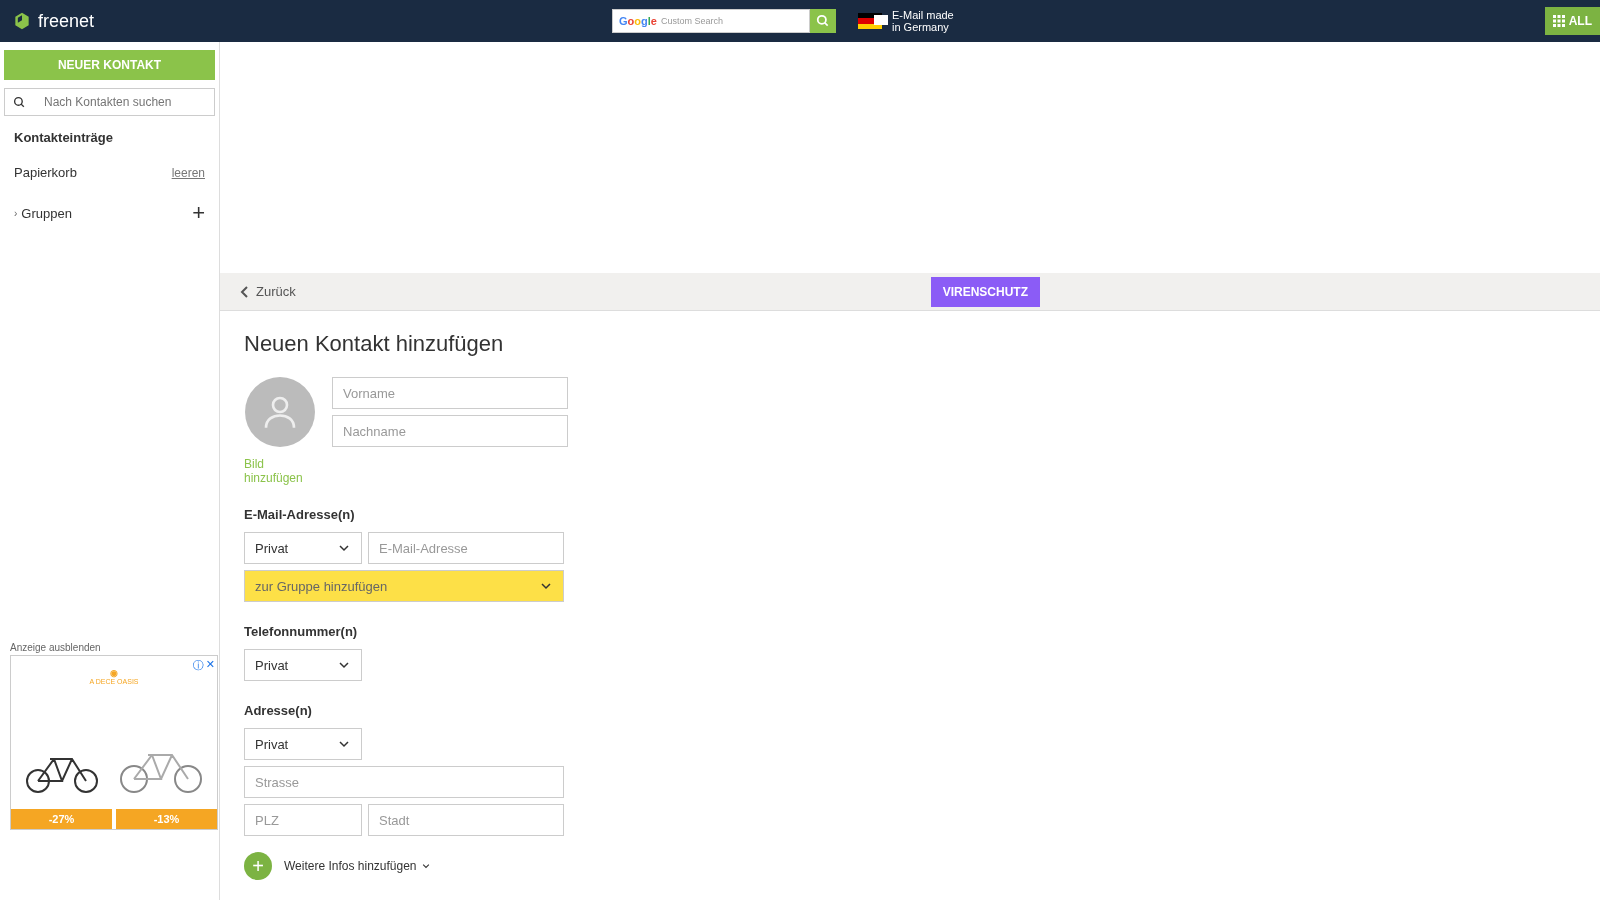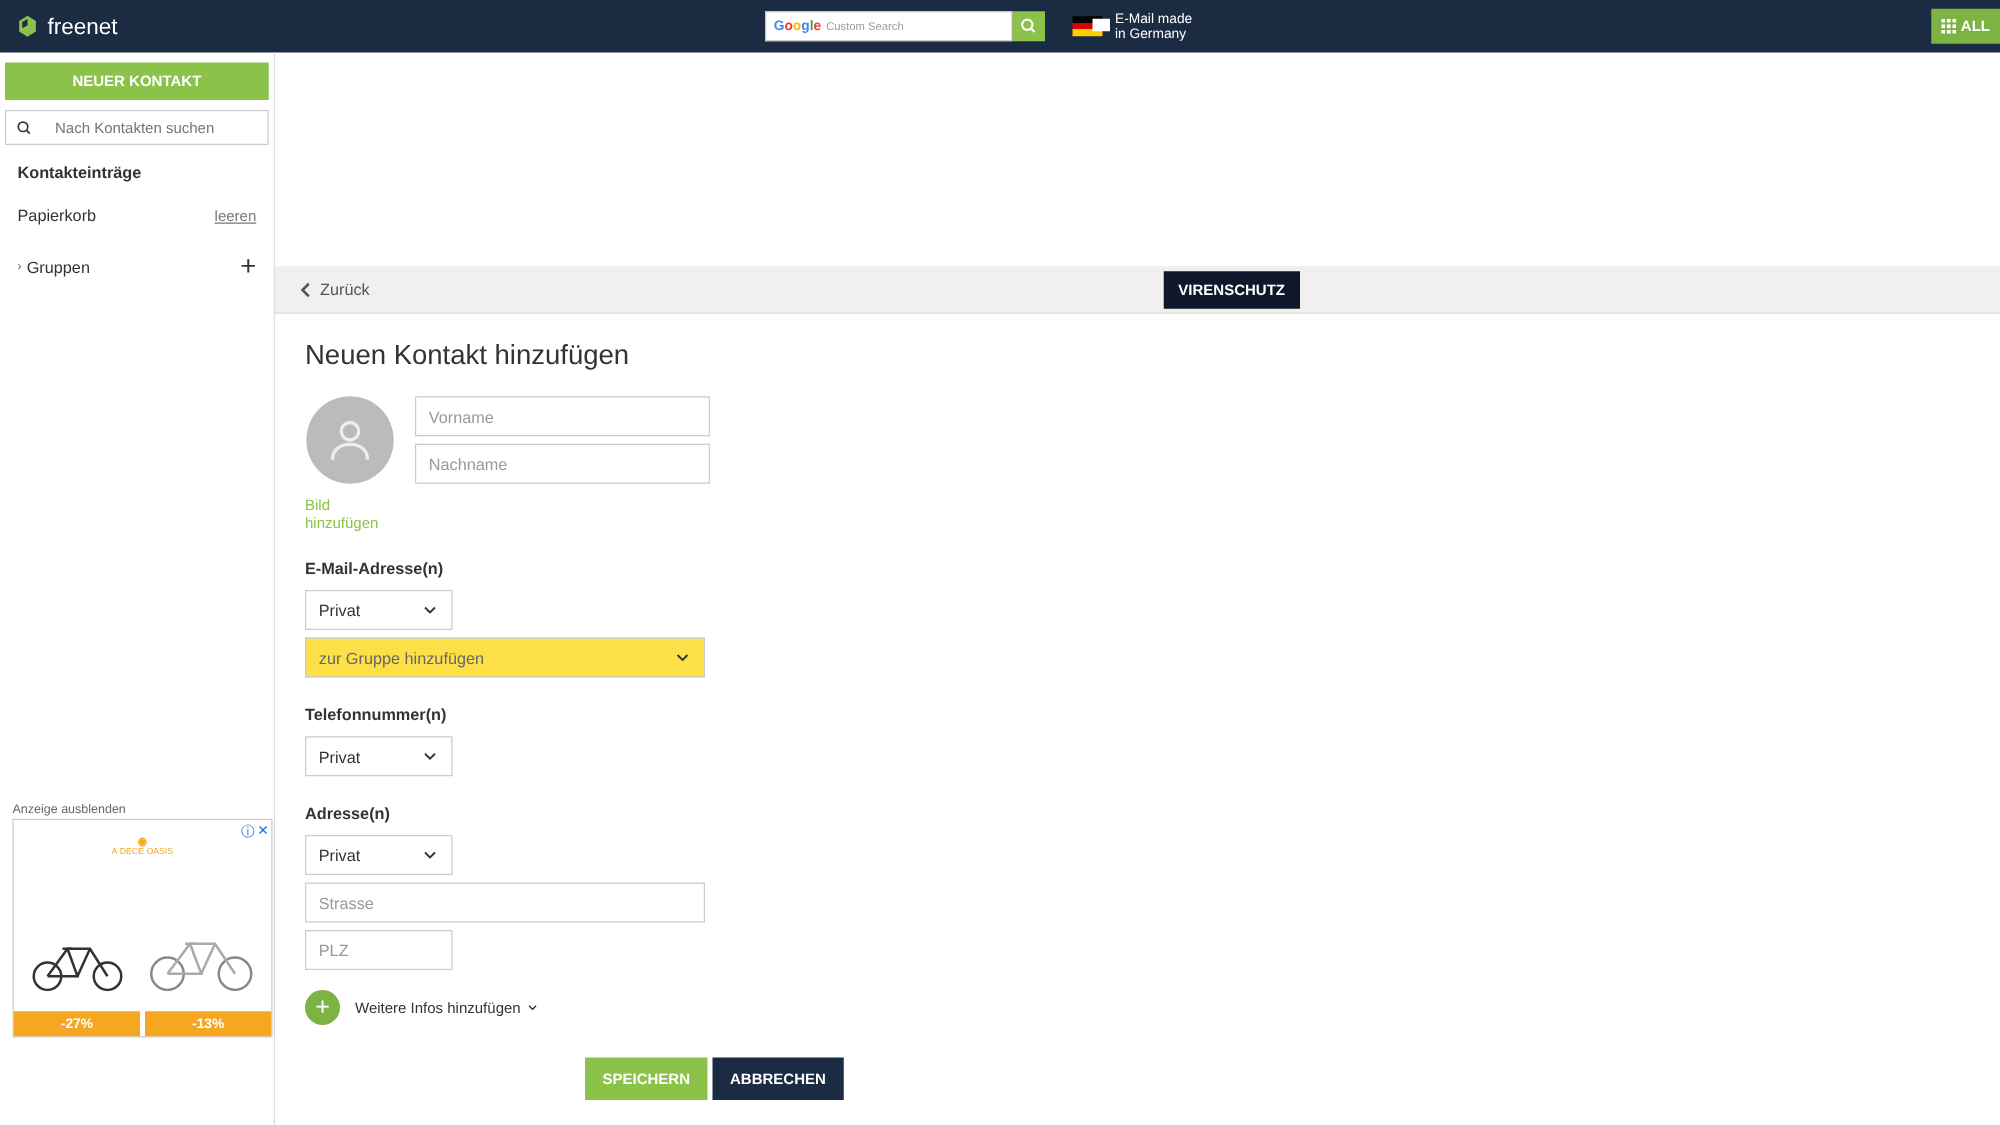--- a/index.html
+++ b/index.html
@@ -46,21 +46,21 @@
 .ad-products { display: flex; justify-content: space-around; align-items: flex-end; height: 100px; margin-top: 6px; }
 .bike1 { width: 80px; height: 52px; position: relative; }
 .bike2 { width: 90px; height: 58px; position: relative; }
 .ad-prices { display: flex; gap: 4px; position: absolute; bottom: 0; left: 0; right: 0; }
 .ad-price { flex: 1; background: #f5a623; color: #fff; text-align: center; padding: 4px 0; font-size: 11px; font-weight: bold; }
 
 
 .main { flex: 1; display: flex; flex-direction: column; justify-content: flex-end; }
 .topbar { height: 38px; border-bottom: 1px solid #ddd; background: #f1f0ee; display: flex; align-items: center; padding: 0 20px; }
 .back-link { display: flex; align-items: center; gap: 6px; color: #555; font-size: 13px; cursor: pointer; }
-.virenschutz-btn { margin-left: auto; margin-right: 540px; background: #0f172a; color: #fff; font-size: 12px; font-weight: bold; padding: 8px 12px; border: none; cursor: pointer; }
+.virenschutz-btn { margin-left: auto; margin-right: 540px; background: #8b5cf6; color: #fff; font-size: 12px; font-weight: bold; padding: 8px 12px; border: none; cursor: pointer; }
 
 .content { padding: 20px 24px; }
 .page-title { font-size: 22px; color: #333; font-weight: 400; margin-bottom: 20px; }
 
 .name-row { display: flex; gap: 16px; align-items: flex-start; }
 .avatar-col { display: flex; flex-direction: column; align-items: center; width: 72px; }
 .avatar { width: 70px; height: 70px; border-radius: 50%; background: #bbb; display: flex; align-items: center; justify-content: center; }
 .avatar svg { width: 42px; height: 42px; }
 .add-image-link { color: #8bc34a; font-size: 12px; margin-top: 10px; }
 .name-inputs { display: flex; flex-direction: column; gap: 6px; }
@@ -225,20 +225,21 @@
 
       <div class="section">
         <div class="section-title">E-Mail-Adresse(n)</div>
         <div class="field-row">
           <div class="select-box">
             <span>Privat</span>
             <svg class="chevron-down" width="14" height="14" viewBox="0 0 14 14" fill="none" stroke="#333" stroke-width="1.5">
                 <path d="M3 5 L7 9 L11 5"></path>
               </svg>
           </div>
+          <input class="text-input input-196" placeholder="E-Mail-Adresse" style="">
         </div>
         <div class="field-row">
           <div class="select-box-wide">
             <span>zur Gruppe hinzufügen</span>
             <svg class="chevron-down" width="14" height="14" viewBox="0 0 14 14" fill="none" stroke="#333" stroke-width="1.5">
                 <path d="M3 5 L7 9 L11 5"></path>
               </svg>
           </div>
         </div>
       </div>
@@ -263,32 +264,29 @@
             <svg class="chevron-down" width="14" height="14" viewBox="0 0 14 14" fill="none" stroke="#333" stroke-width="1.5">
                 <path d="M3 5 L7 9 L11 5"></path>
               </svg>
           </div>
         </div>
         <div class="field-row">
           <input class="text-input input-320" placeholder="Strasse" style="">
         </div>
         <div class="field-row">
           <input class="text-input input-118" placeholder="PLZ" style="">
+          <input class="text-input input-196" placeholder="Stadt" style="">
         </div>
       </div>
 
       <div class="more-info">
         <div class="plus-circle">+</div>
         <div class="more-info-text">
           <span>Weitere Infos hinzufügen</span>
           <svg width="10" height="10" viewBox="0 0 14 14" fill="none" stroke="#333" stroke-width="1.5">
               <path d="M3 5 L7 9 L11 5"></path>
             </svg>
         </div>
       </div>
 
-      <div class="button-row">
-        <button class="btn-save">SPEICHERN</button>
-        <button class="btn-cancel">ABBRECHEN</button>
-      </div>
     </div>
   </div>
 </div>
 
 </body></html>

